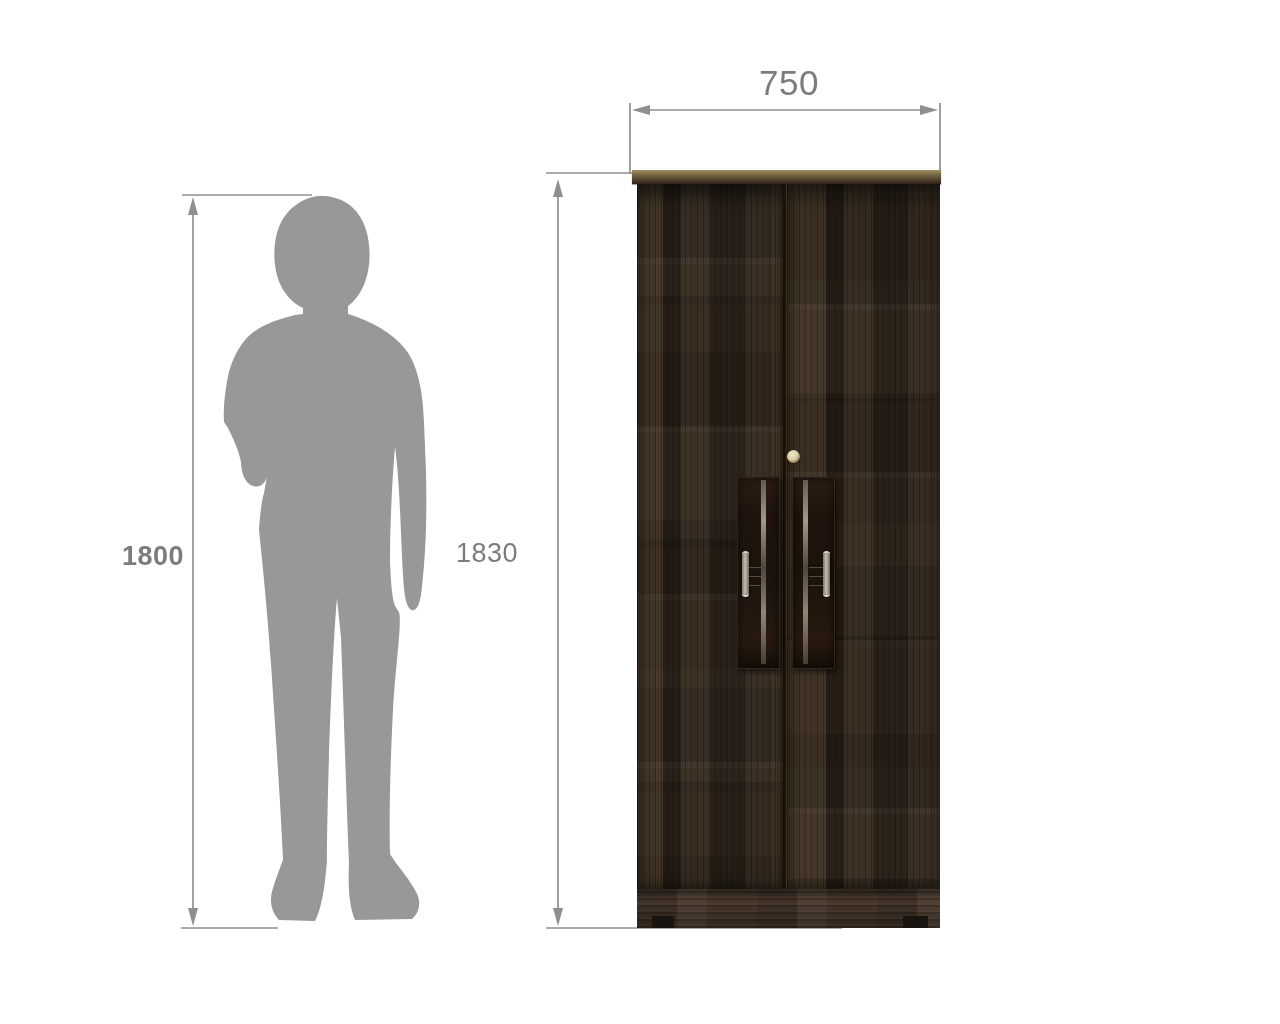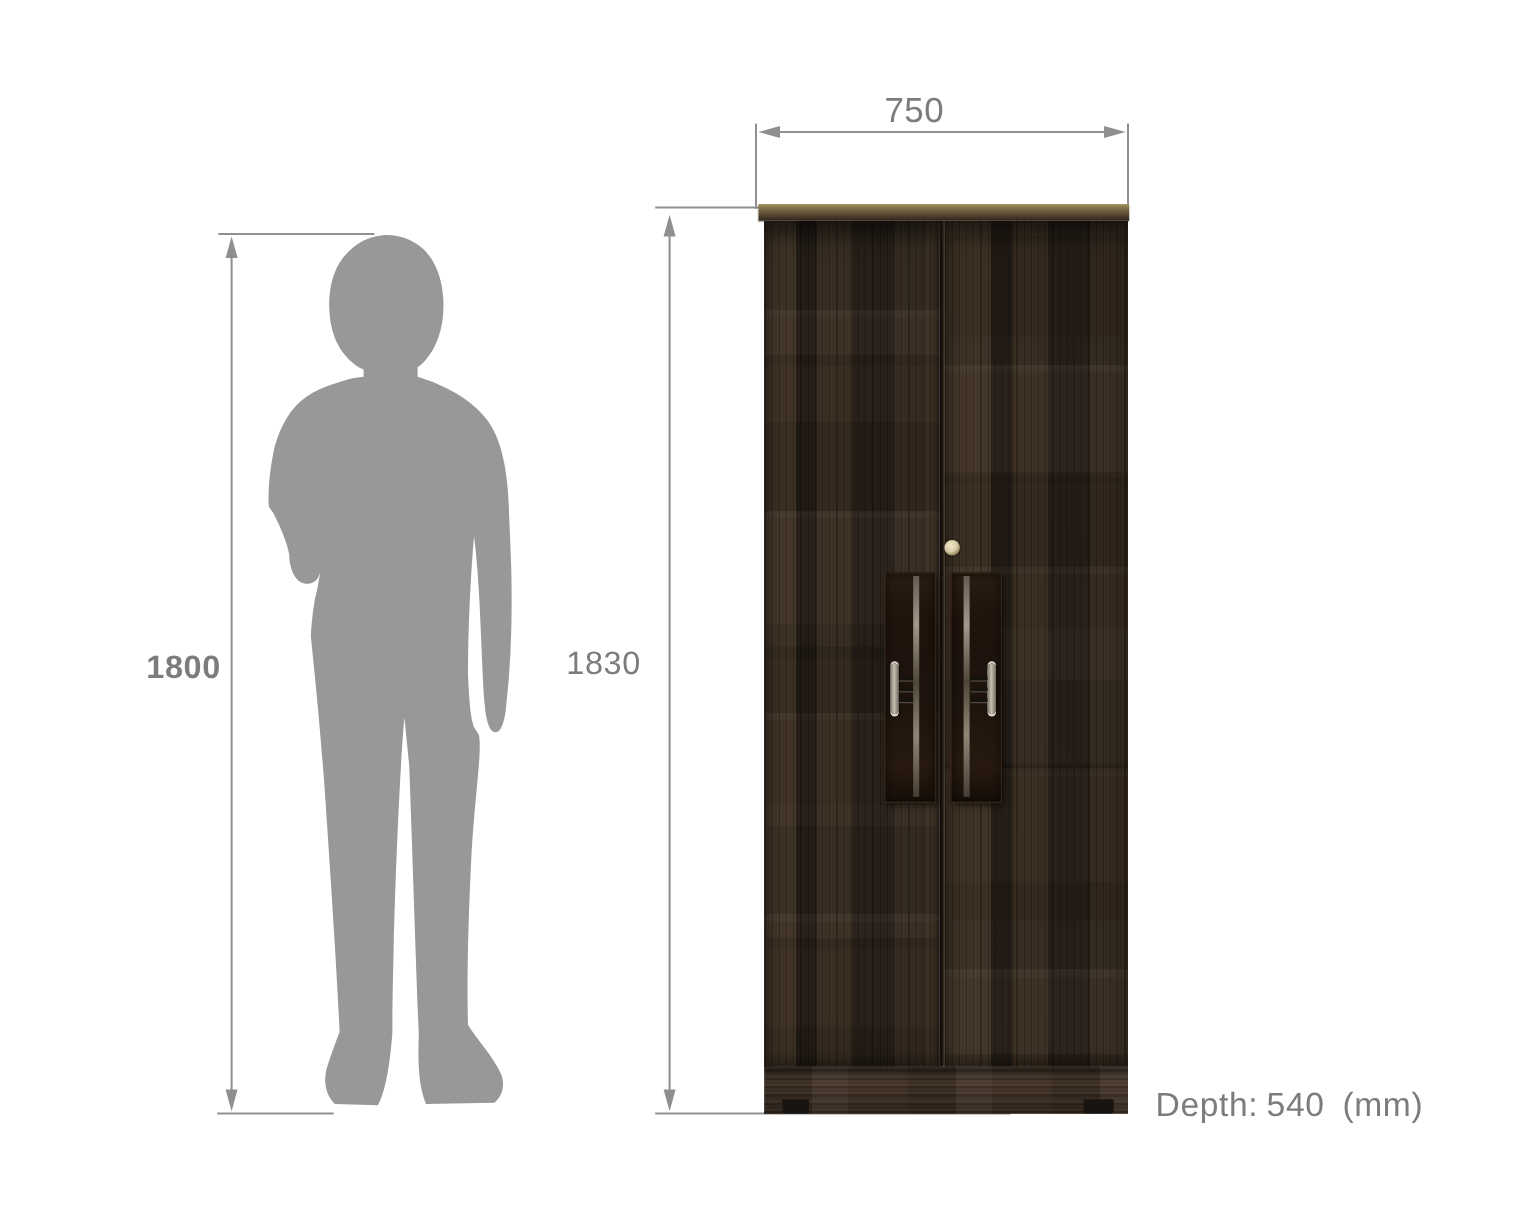--- a/index.html
+++ b/index.html
@@ -61,22 +61,22 @@
      background-image:
        repeating-linear-gradient(0deg, rgba(0,0,0,.18) 0 2px, rgba(255,255,255,.03) 2px 4px, rgba(0,0,0,0) 4px 7px),
        repeating-linear-gradient(90deg, rgba(0,0,0,.10) 0 40px, rgba(255,255,255,.04) 40px 70px, rgba(0,0,0,0) 70px 120px),
        linear-gradient(180deg, rgba(0,0,0,.45), rgba(0,0,0,0) 30%, rgba(0,0,0,.28) 92%);}
   .foot{position:absolute;top:732px;height:12px;background:#191410;border-radius:0 0 2px 2px;}
   .foot-left{left:15px;width:22px;}
   .foot-right{left:266px;width:25px;}
 
   
   .label{position:absolute;color:var(--label-color);z-index:3;letter-spacing:.5px;}
-  .width-label{left:737px;top:77px;width:104px;text-align:left;font-size:29px;}
-  .height-label{left:456px;top:538px;width:94px;text-align:center;font-size:27px;}
+  .width-label{left:737px;top:63px;width:104px;text-align:center;font-size:35px;}
+  .height-label{left:456px;top:538px;width:94px;text-align:left;font-size:27px;}
   .person-label{left:98px;top:541px;width:86px;text-align:right;font-size:27px;font-weight:bold;}
   .depth-label{left:963px;top:905px;font-size:28px;}
   .depth-value{margin-left:7px;}
   .depth-unit{margin-left:15px;}
 </style>
 </head>
 <body>
 
 <div class="canvas">
 
@@ -158,17 +158,14 @@
       </div>
       <div class="base"></div>
       <div class="foot foot-left"></div>
       <div class="foot foot-right"></div>
     </div>
   </div>
 
   <div class="label width-label">750</div>
   <div class="label height-label">1830</div>
   <div class="label person-label">1800</div>
-  <div class="label depth-label">
-    <span>Depth:</span><span class="depth-value">540</span><span class="depth-unit">(mm)</span>
-  </div>
 
 </div>
 
 </body></html>

